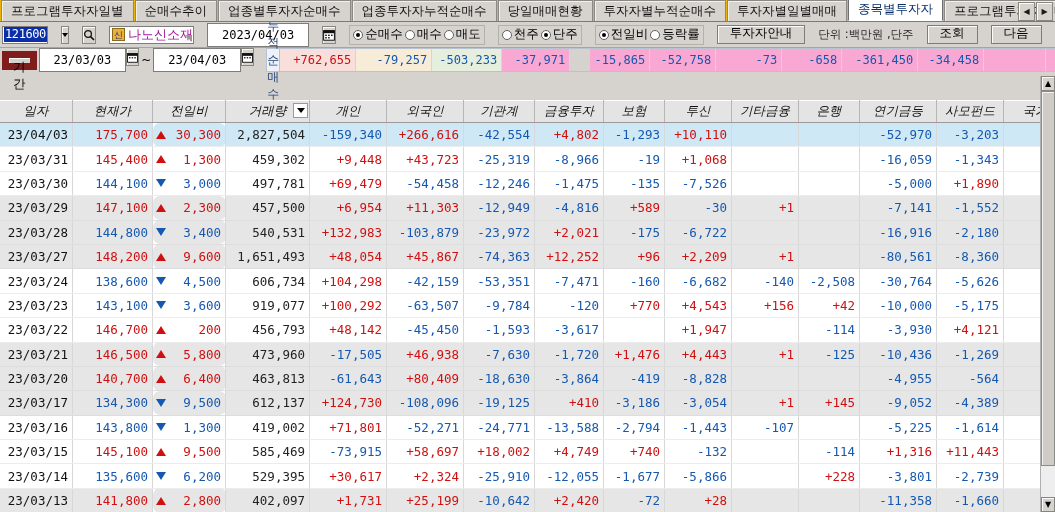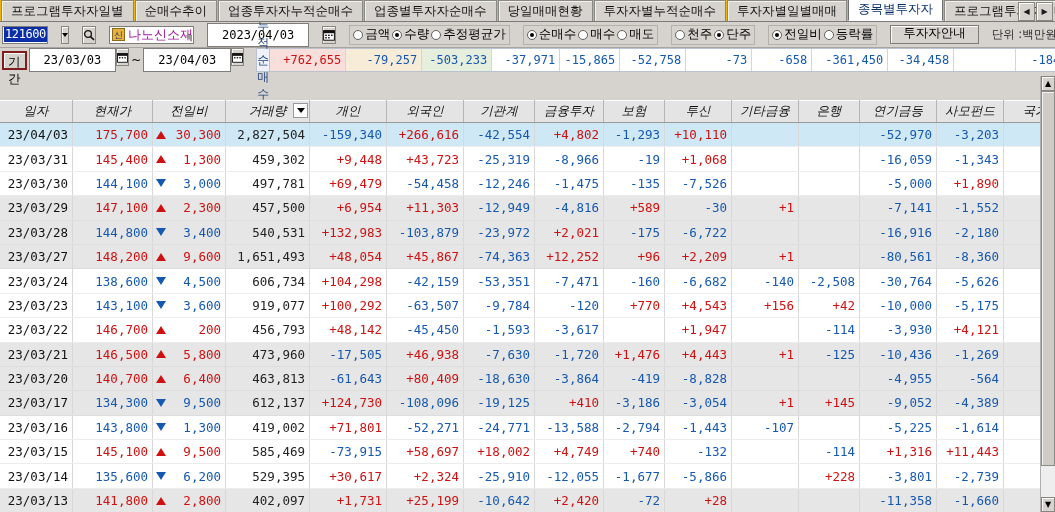--- a/index.html
+++ b/index.html
@@ -105,35 +105,35 @@
   }
   .unit{font-size:11.5px;color:#2a2a2a;white-space:nowrap;}
 
   
   .sumrow{
     height:24px;display:flex;align-items:stretch;background:#d6d3ce;
     box-sizing:border-box;
   }
   .sumlbl{
     height:19px;align-self:center;line-height:17px;padding:0 4px;
-    border:2px solid #7f1d1d;box-shadow:inset 1px 1px 0 #fbfaf8;
+    border:7px solid #7f1d1d;box-shadow:inset 1px 1px 0 #fbfaf8;
     background:#d6d3ce;font-size:12.5px;box-sizing:border-box;margin-left:2px;
   }
   .tilde{align-self:center;padding:0 2px;font-size:12px;}
   .cumlabel{
     width:88px;display:flex;align-items:center;justify-content:center;
     background:#eef2f8;color:#24467e;font-size:12px;
     border:1px solid #b9c2cf;border-right:none;box-sizing:border-box;margin-left:12px;
   }
   .sumcells{display:flex;flex:1;border:1px solid #b9c2cf;box-sizing:border-box;}
   .sumcell{
     display:flex;align-items:center;justify-content:flex-end;
     padding-right:4px;box-sizing:border-box;
     font-family:"DejaVu Sans Mono","Liberation Mono",monospace;font-size:12px;
-    border-right:1px solid #cfd6e0;background:#ffffff;
+    border-right:1px solid #cfd6e0;background:#f9a8d4;
   }
   .sumcell:last-child{border-right:none;}
 
   
   .tablewrap{
     position:absolute;left:0;right:0;top:100px;bottom:0;
     background:#fff;overflow:hidden;
   }
   table.grid{border-collapse:collapse;width:1040px;table-layout:fixed;}
   table.grid th{
@@ -148,21 +148,21 @@
     white-space:nowrap;overflow:hidden;
   }
   tr.alt td{background:#e6e6e6;border-bottom:1px solid #dddddd;}
   tr.sel td{background:#cfe8f5;}
   .pos{color:#d01010;}
   .neg{color:#1558b0;}
   .zero{color:#222;}
   td.date{text-align:center;color:#111;padding:0;}
   tr.sel td.date{color:#111;}
   td.price{padding-right:3px;}
-  td.chg{position:relative;padding-left:16px;text-align:right;}
+  td.chg{position:relative;padding-left:16px;text-align:right;border-radius:7px;}
   .arrow{position:absolute;left:3px;top:50%;transform:translateY(-50%);
          width:0;height:0;border-left:5px solid transparent;border-right:5px solid transparent;}
   .arrow.up{border-bottom:8px solid #d01010;}
   .arrow.down{border-top:8px solid #1558b0;}
 
   
   .vscroll{
     position:absolute;right:0;top:76px;bottom:0;width:15px;
     background:#eeeeee;border-left:1px solid #b0b0b0;box-sizing:border-box;
   }
@@ -190,22 +190,22 @@
 
 <div class="app">
 
   <div class="tabstrip" id="tabstrip">
       <div class="tab">프로그램투자자일별</div>
     <div class="tabnav">
       <span>◀</span>
       <span>▶</span>
     </div>
   <div class="tab">순매수추이</div>
+      <div class="tab">업종별투자자순매수</div>
       <div class="tab">업종투자자누적순매수</div>
-      <div class="tab">업종별투자자순매수</div>
       <div class="tab">당일매매현황</div>
       <div class="tab">투자자별누적순매수</div>
       <div class="tab">투자자별일별매매</div>
       <div class="tab active">종목별투자자</div>
       <div class="tab">프로그램투자자별매매</div>
     </div>
 
   <div class="toolbar">
     <div class="codebox">
       <span class="val">121600</span>
@@ -229,34 +229,20 @@
         <rect x="0.6" y="1.6" width="10.8" height="9.6" fill="#fff" stroke="#111" stroke-width="1"></rect>
         <rect x="0.6" y="1.6" width="10.8" height="2.6" fill="#111"></rect>
         <rect x="2.2" y="5.6" width="1.6" height="1.4" fill="#111"></rect>
         <rect x="5.1" y="5.6" width="1.6" height="1.4" fill="#111"></rect>
         <rect x="8" y="5.6" width="1.6" height="1.4" fill="#111"></rect>
         <rect x="2.2" y="8.1" width="1.6" height="1.4" fill="#111"></rect>
         <rect x="5.1" y="8.1" width="1.6" height="1.4" fill="#111"></rect>
       </svg>
     </div>
 
-    <div class="rgroup" id="g1">
-        <div class="radio">
-          <span class="rdot"></span>
-          <span>금액</span>
-        </div>
-        <div class="radio">
-          <span class="rdot on"></span>
-          <span>수량</span>
-        </div>
-        <div class="radio">
-          <span class="rdot"></span>
-          <span>추정평균가</span>
-        </div>
-      </div>
     <div class="rgroup" id="g2">
         <div class="radio">
           <span class="rdot on"></span>
           <span>순매수</span>
         </div>
         <div class="radio">
           <span class="rdot"></span>
           <span>매수</span>
         </div>
         <div class="radio">
@@ -318,21 +304,21 @@
         <rect x="5.1" y="5.6" width="1.6" height="1.4" fill="#111"></rect>
         <rect x="8" y="5.6" width="1.6" height="1.4" fill="#111"></rect>
       </svg>
     </div>
     <div class="cumlabel">누적순매수</div>
     <div class="sumcells" id="sumcells">
         <div class="sumcell" style="width: 76px; color: rgb(208, 16, 16); background: rgb(249, 223, 220);">+762,655</div>
         <div class="sumcell" style="width: 76px; color: rgb(21, 88, 176); background: rgb(247, 236, 216);">-79,257</div>
         <div class="sumcell" style="width: 70px; color: rgb(21, 88, 176); background: rgb(230, 238, 221);">-503,233</div>
         <div class="sumcell" style="width: 68px; color: rgb(21, 88, 176);">-37,971</div>
-        <div class="sumcell" style="width: 60px; color: rgb(21, 88, 176);">-15,865</div>
+        <div class="sumcell" style="width: 60px; color: rgb(21, 88, 176); margin-left: 20px;">-15,865</div>
         <div class="sumcell" style="width: 66px; color: rgb(21, 88, 176);">-52,758</div>
         <div class="sumcell" style="width: 66px; color: rgb(21, 88, 176);">-73</div>
         <div class="sumcell" style="width: 60px; color: rgb(21, 88, 176);">-658</div>
         <div class="sumcell" style="width: 76px; color: rgb(21, 88, 176);">-361,450</div>
         <div class="sumcell" style="width: 66px; color: rgb(21, 88, 176);">-34,458</div>
         <div class="sumcell" style="width: 62px;"></div>
         <div class="sumcell" style="width: 78px; color: rgb(21, 88, 176);">-184,015</div>
         <div class="sumcell" style="width: 66px; color: rgb(208, 16, 16); background: rgb(245, 242, 242);">+3,850</div>
       </div>
   </div>

